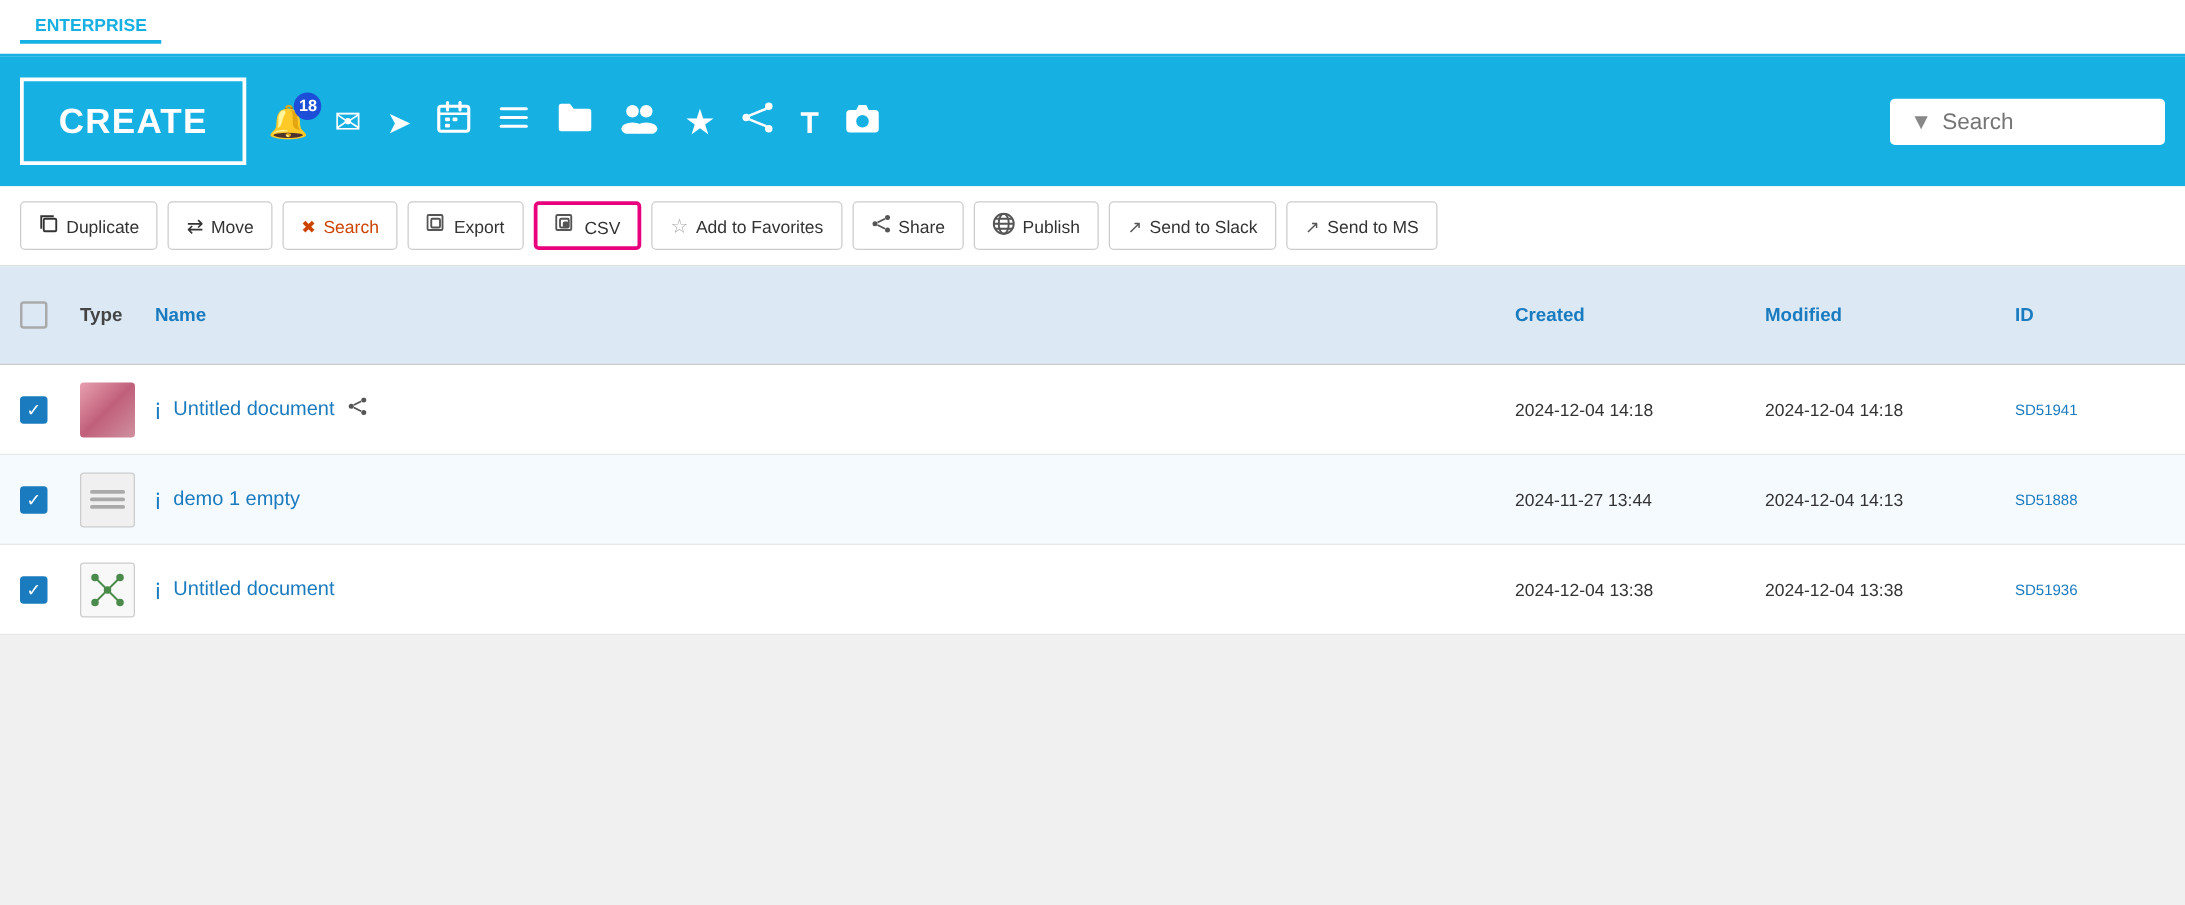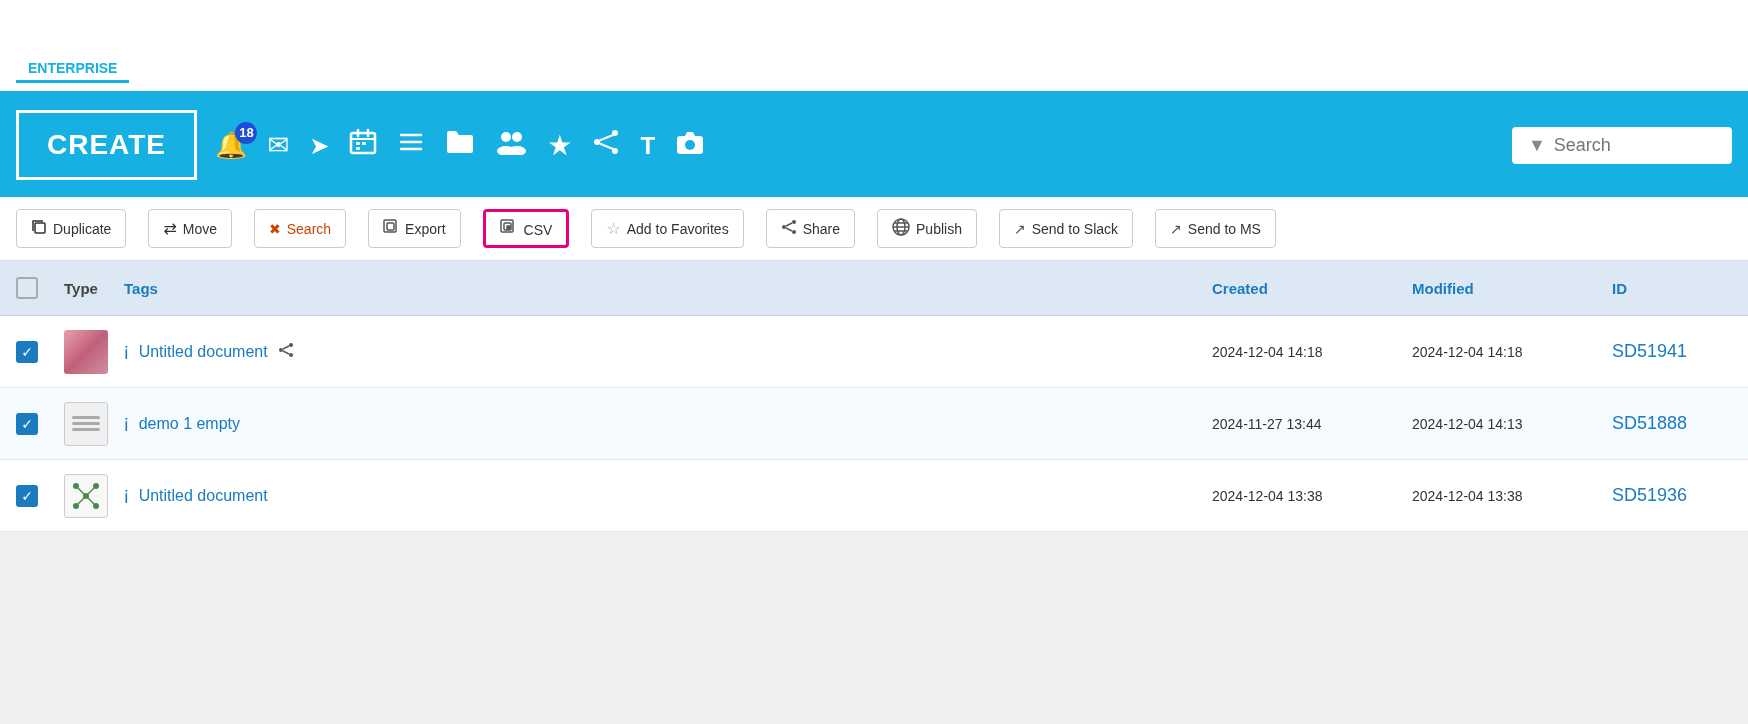--- a/index.html
+++ b/index.html
@@ -75,21 +75,21 @@
       background: transparent;
       width: 160px;
     }
 
     
     .toolbar {
       background: white;
       padding: 12px 16px;
       display: flex;
       flex-wrap: wrap;
-      gap: 22px;
+      gap: 8px;
       border-bottom: 1px solid #ddd;
     }
 
     .toolbar-btn {
       display: flex;
       align-items: center;
       gap: 6px;
       padding: 7px 14px;
       border: 1px solid #ccc;
       border-radius: 4px;
@@ -107,21 +107,21 @@
 
     
     .table-container {
       background: white;
     }
 
     .table-header {
       display: grid;
       grid-template-columns: 48px 60px 1fr 200px 200px 120px;
       background: #dce9f5;
-      padding: 16px 16px;
+      padding: 28px 16px;
       align-items: center;
       border-bottom: 1px solid #ccc;
     }
 
     .table-header-cell {
       font-size: 15px;
       font-weight: bold;
       color: #1a7bbf;
     }
 
@@ -229,41 +229,40 @@
       font-size: 16px;
       cursor: pointer;
     }
 
     .date-cell {
       font-size: 14px;
       color: #333;
     }
 
     .id-cell {
-      font-size: 18px;
+      font-size: 12px;
       color: #1a7bbf;
       cursor: pointer;
     }
 
     .enterprise-bar {
       background: white;
       padding: 8px 16px;
       font-size: 14px;
       color: #17b0e2;
       font-weight: bold;
       border-bottom: 2px solid #17b0e2;
       display: flex;
       gap: 20px;
     }
 
     .enterprise-tab {
       padding: 4px 12px;
       cursor: pointer;
       border-bottom: 3px solid transparent;
-      margin-top: 48px;
     }
 
     .enterprise-tab.active {
       border-bottom: 3px solid #17b0e2;
     }
   </style>
 </head>
 <body>
 
 <div class="enterprise-bar">
@@ -443,21 +442,21 @@
 
 </div>
 
 <div class="table-container">
 
   <div class="table-header">
     <div>
       <div class="checkbox-unchecked"></div>
     </div>
     <div class="table-header-cell dark">Type</div>
-    <div class="table-header-cell">Tags</div>
+    <div class="table-header-cell">Name</div>
     <div class="table-header-cell">Created</div>
     <div class="table-header-cell">Modified</div>
     <div class="table-header-cell">ID</div>
   </div>
 
   <div class="table-row">
     <div>
       <div class="checkbox-checked">✓</div>
     </div>
     <div>

